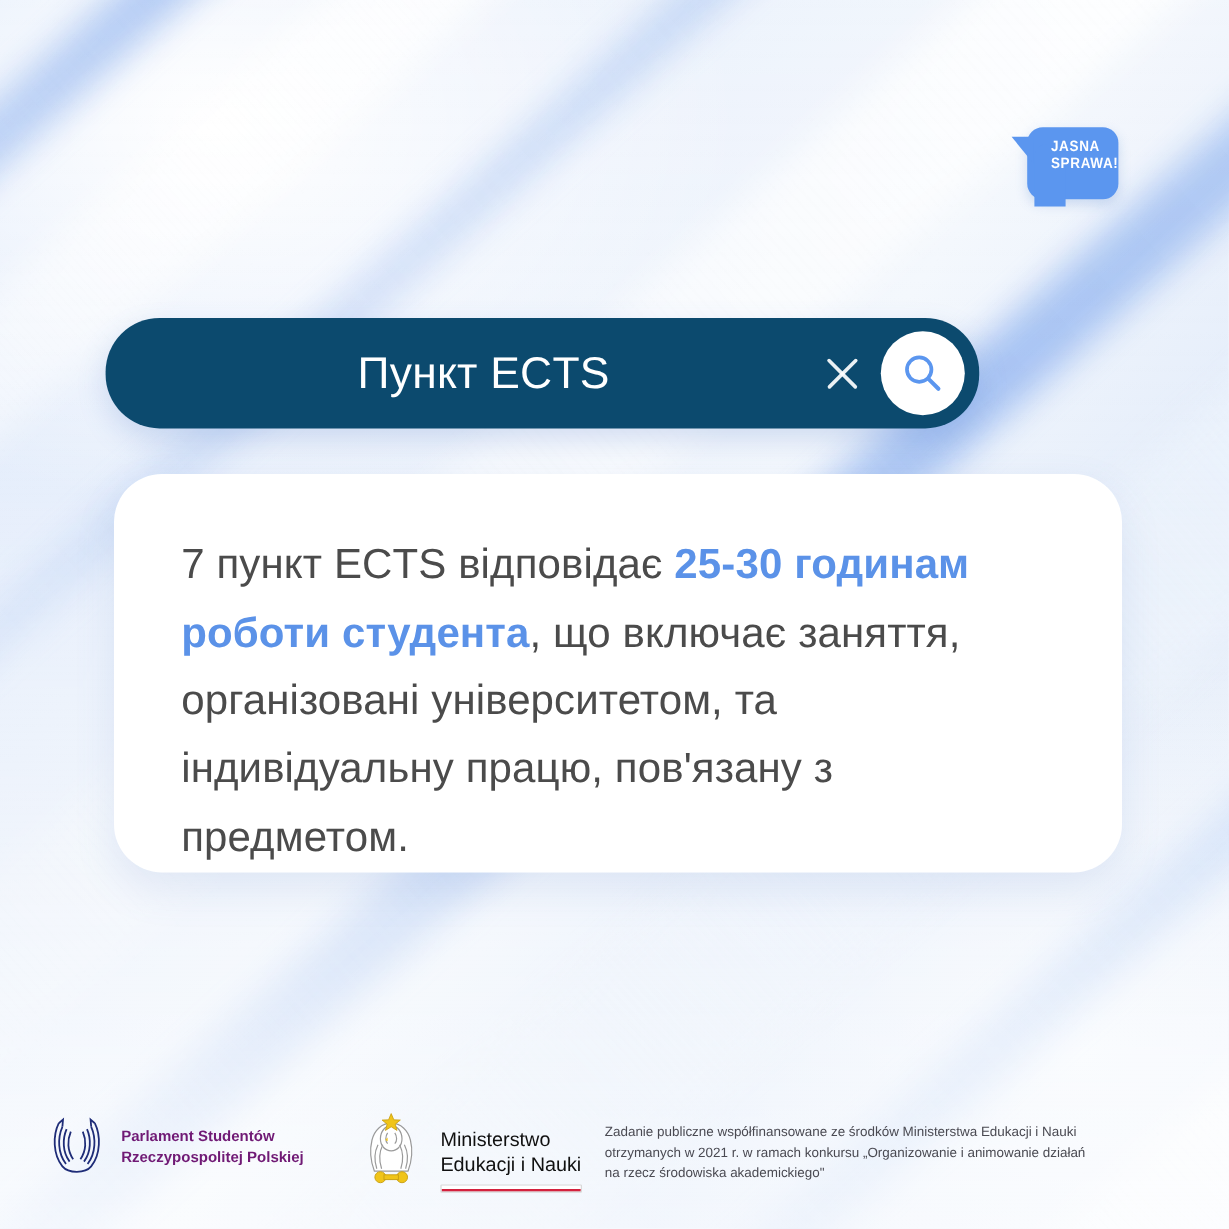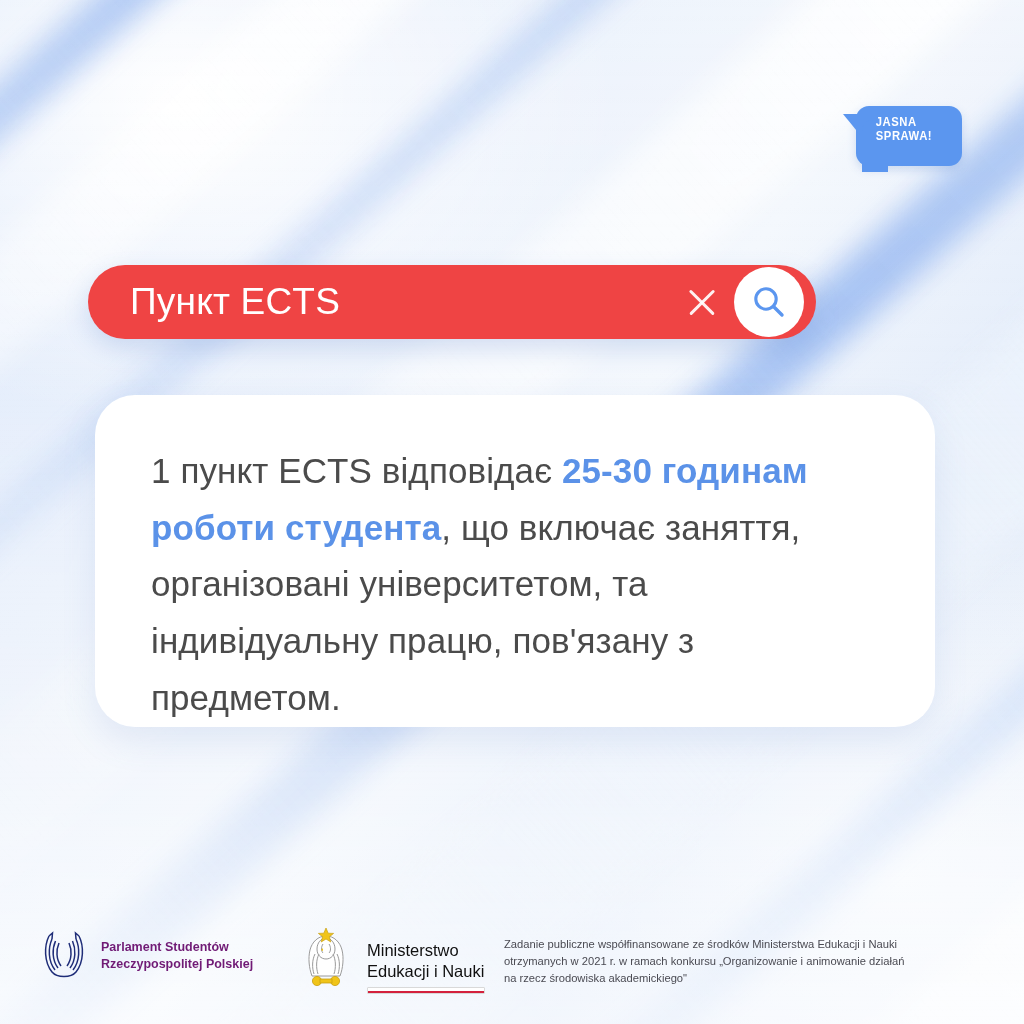--- a/index.html
+++ b/index.html
@@ -60,21 +60,21 @@
     position: absolute;
     top: 46px;
     left: 856px;
     width: 134px;
     height: 140px;
   }
   .bubble-blue {
     position: absolute;
     left: 0px;
     top: 60px;
-    width: 106px;
+    width: 76px;
     height: 60px;
     background: #5b96ef;
     border-radius: 13px;
     box-shadow: 0 4px 10px rgba(70,120,200,.22);
   }
   .bubble-blue::after {
     content: "";
     position: absolute;
     left: -13px;
     top: 8px;
@@ -138,26 +138,27 @@
     transform-origin: left top;
     white-space: pre-line;
   }
 
   
   .searchbar {
     position: absolute;
     left: 88px;
     top: 265px;
     width: 728px;
-    height: 74px;
-    background: #ef4444;
+    height: 92px;
+    background: #0c4a6e;
     border-radius: 45px;
     display: flex;
     align-items: center;
     box-shadow: 0 10px 24px rgba(80,125,200,.22);
+    text-align: center;
   }
   .search-value {
     flex: 1;
     padding-left: 42px;
     color: #ffffff;
     font-size: 37px;
     font-weight: 400;
     letter-spacing: .2px;
     white-space: nowrap;
     overflow: hidden;
@@ -308,21 +309,21 @@
     <div class="search-circle">
       <svg width="38" height="38" viewBox="0 0 38 38">
         <circle cx="16" cy="16" r="10.2" fill="none" stroke="#5b96ef" stroke-width="3.1"></circle>
         <line x1="23.5" y1="23.5" x2="32" y2="32" stroke="#5b96ef" stroke-width="3.4" stroke-linecap="round"></line>
       </svg>
     </div>
   </div>
 
   <div class="answer-card">
     <div class="answer-text">
-      <span>1 пункт ECTS відповідає </span><span class="hl">25-30 годинам роботи студента</span><span>, що включає заняття, організовані університетом, та індивідуальну працю, пов'язану з предметом.</span>
+      <span>7 пункт ECTS відповідає </span><span class="hl">25-30 годинам роботи студента</span><span>, що включає заняття, організовані університетом, та індивідуальну працю, пов'язану з предметом.</span>
     </div>
   </div>
 
   <div class="footer">
 
     <div class="psrp-logo">
       <svg width="52" height="56" viewBox="0 0 52 56">
         <g fill="none" stroke="#1f2d78" stroke-width="1.5">
           <path d="M11 8 C6 18 6 34 14 44 C19 50 33 50 38 44 C46 34 46 18 41 8"></path>
           <path d="M14 11 C10 20 10 33 17 42"></path>

